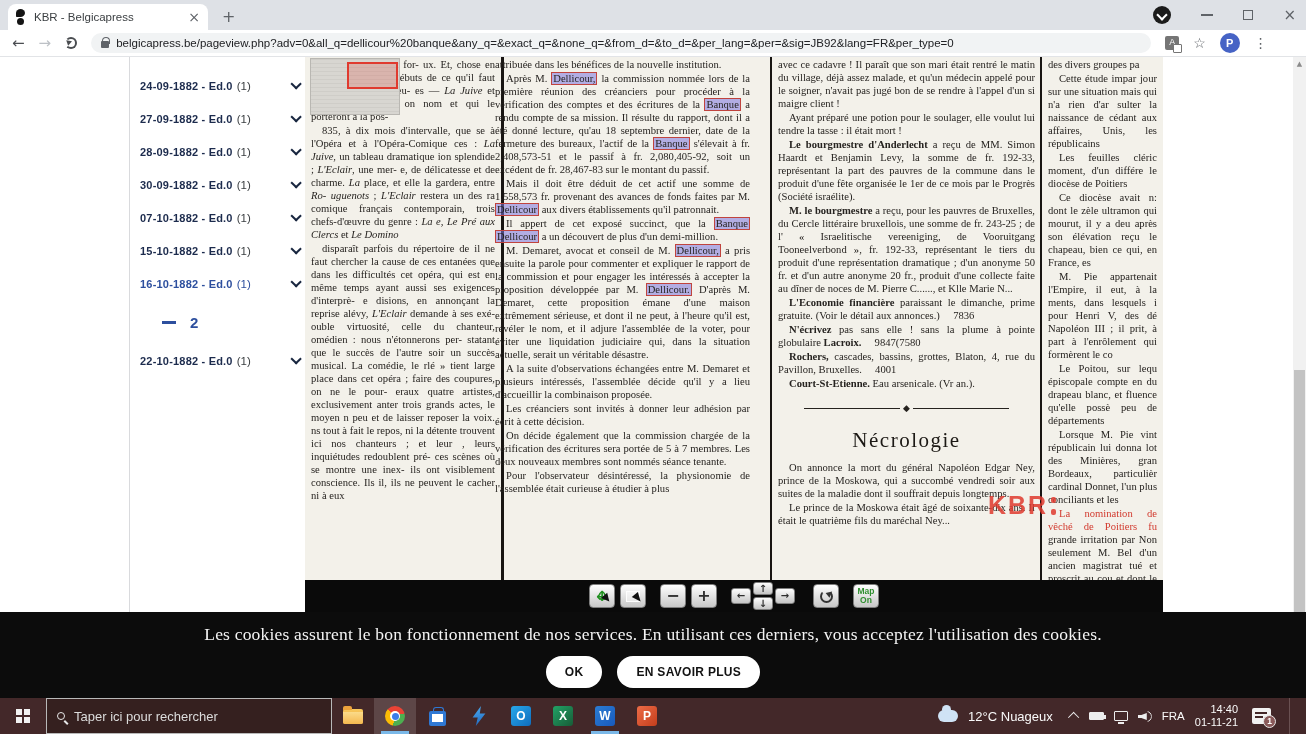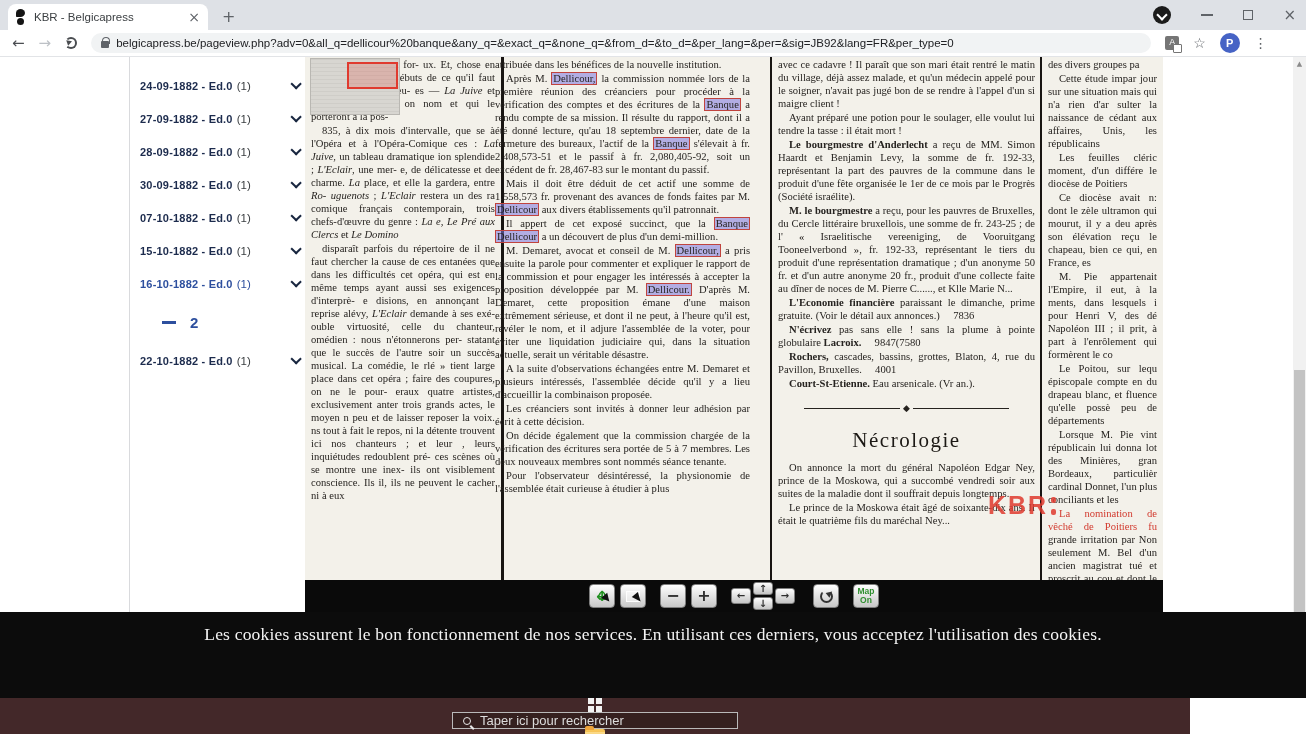--- a/index.html
+++ b/index.html
@@ -102,21 +102,21 @@
   .sb-up { width:13px; height:14px; text-align:center; font-size:7px; color:#8a8a8a; line-height:14px; }
   .sb-thumb { position:absolute; left:1px; top:313px; width:11px; height:242px; background:#c3c3c3; }
 
   
   .cookie { position:absolute; left:0; top:612px; width:1306px; height:86px; background:#0c0c0c; z-index:20; text-align:center; }
   .cookie-msg { font-family:"Liberation Serif",serif; font-size:17.5px; color:#f4f4f4; padding-top:12px; letter-spacing:.2px; }
   .cookie-btns { margin-top:11px; display:flex; justify-content:center; gap:15px; }
   .pill { background:#fff; color:#121212; border:none; border-radius:16px; font-family:"Liberation Sans",sans-serif; font-weight:bold; font-size:12px; padding:9px 19px; letter-spacing:.3px; cursor:pointer; }
 
   
-  .taskbar { position:absolute; left:0; top:698px; width:1190px; height:36px; background:#432829; display:flex; align-items:center; z-index:30;flex-direction:column; }
+  .taskbar { position:absolute; left:0; top:698px; width:1306px; height:36px; background:#432829; display:flex; align-items:center; z-index:30; }
   .start { width:46px; height:36px; display:flex; align-items:center; justify-content:center; }
   .win-logo { width:14px; height:14px; display:grid; grid-template-columns:6px 6px; grid-template-rows:6px 6px; gap:1.5px; }
   .win-logo i { background:#f2f2f2; }
   .tb-search { width:286px; height:36px; background:#35201f; border:1px solid #b9b9b9; display:flex; align-items:center; padding:0 10px; gap:9px; }
   .mag { width:8px; height:8px; border:1.8px solid #e8e8e8; border-radius:50%; position:relative; flex:none; }
   .mag::after { content:""; position:absolute; left:7px; top:7px; width:5px; height:1.8px; background:#e8e8e8; transform:rotate(45deg); transform-origin:0 0; }
   .tb-search input { background:transparent; border:none; outline:none; color:#e6e6e6; font-size:13px; width:100%; font-family:"Liberation Sans",sans-serif; }
   .tb-search input::placeholder { color:#dcdcdc; }
   .app-slot { width:42px; height:36px; display:flex; align-items:center; justify-content:center; position:relative; }
   .app-slot.open::after { content:""; position:absolute; bottom:0; left:7px; width:28px; height:3px; background:#7ab8e8; }
@@ -340,20 +340,24 @@
   </div>
 
   <div class="scrollbar">
     <div class="sb-up glyph">▲</div>
     <div class="sb-thumb"></div>
   </div>
 </div>
 
 <div class="cookie">
   <div class="cookie-msg">Les cookies assurent le bon fonctionnement de nos services. En utilisant ces derniers, vous acceptez l'utilisation des cookies.</div>
+  <div class="cookie-btns">
+    <button class="pill">OK</button>
+    <button class="pill">EN SAVOIR PLUS</button>
+  </div>
 </div>
 
 <div class="taskbar">
   <div class="start">
     <span class="win-logo">
         <i></i>
         <i></i>
         <i></i>
         <i></i>
       </span>

